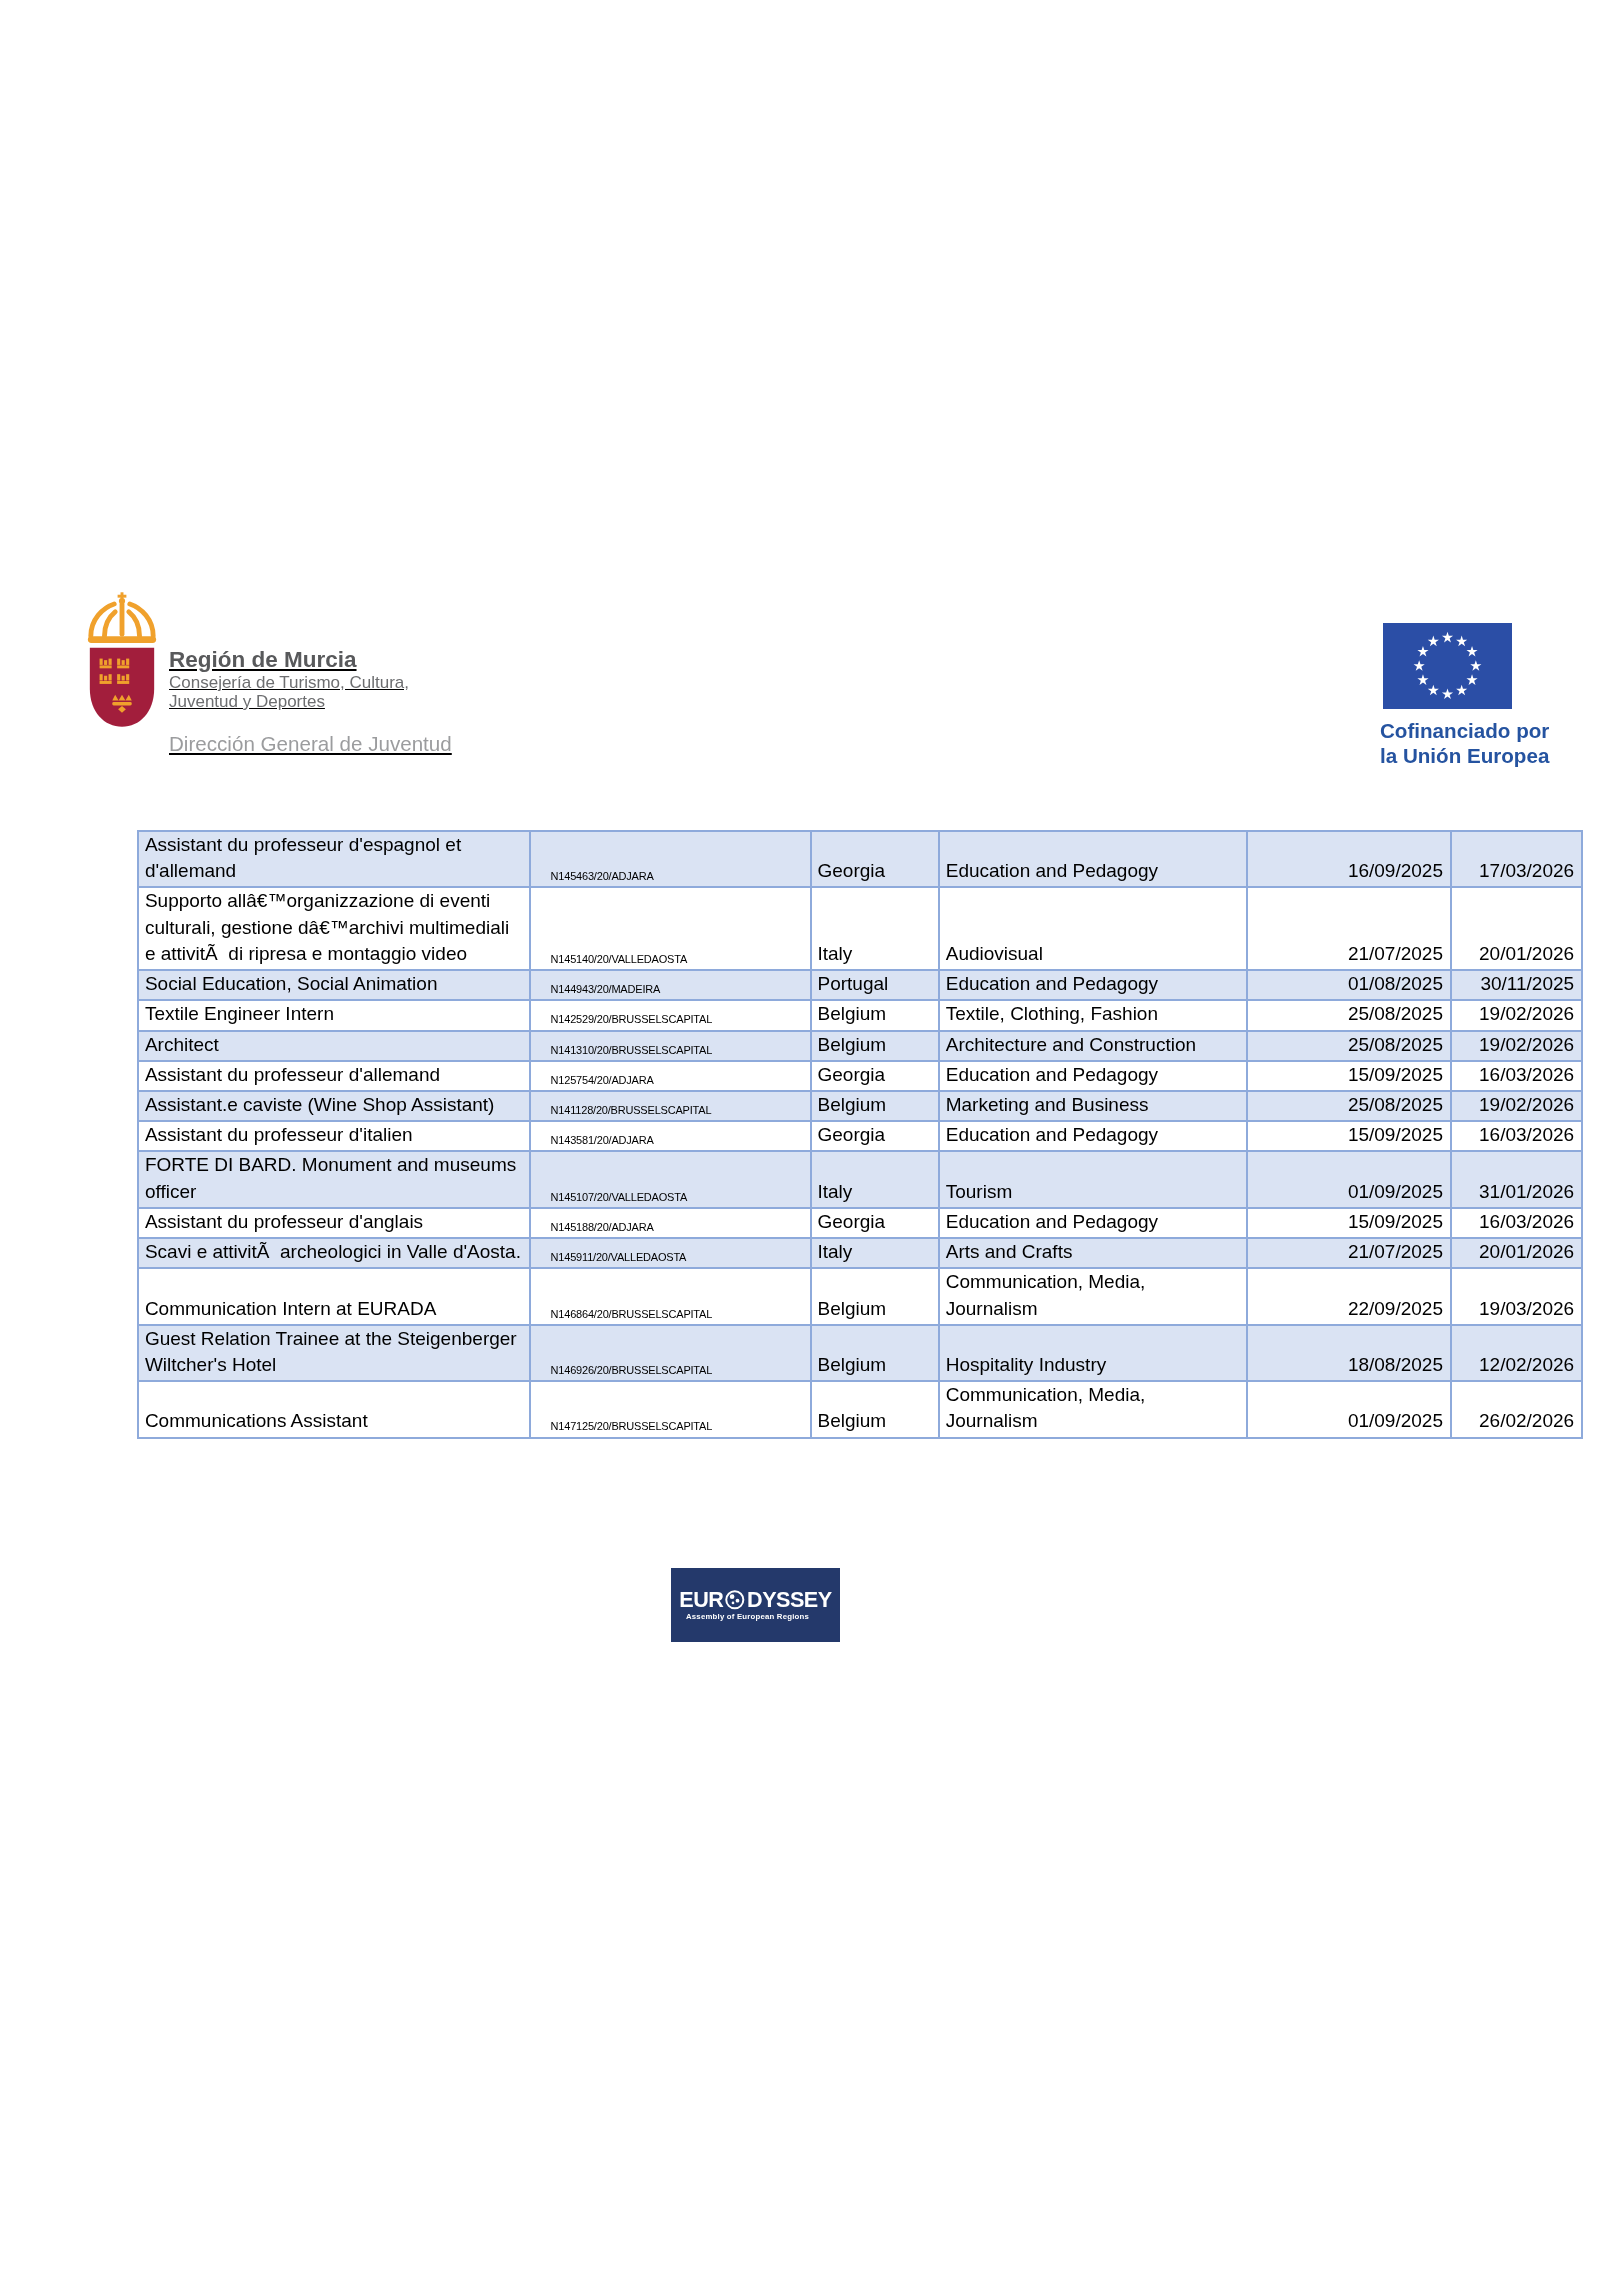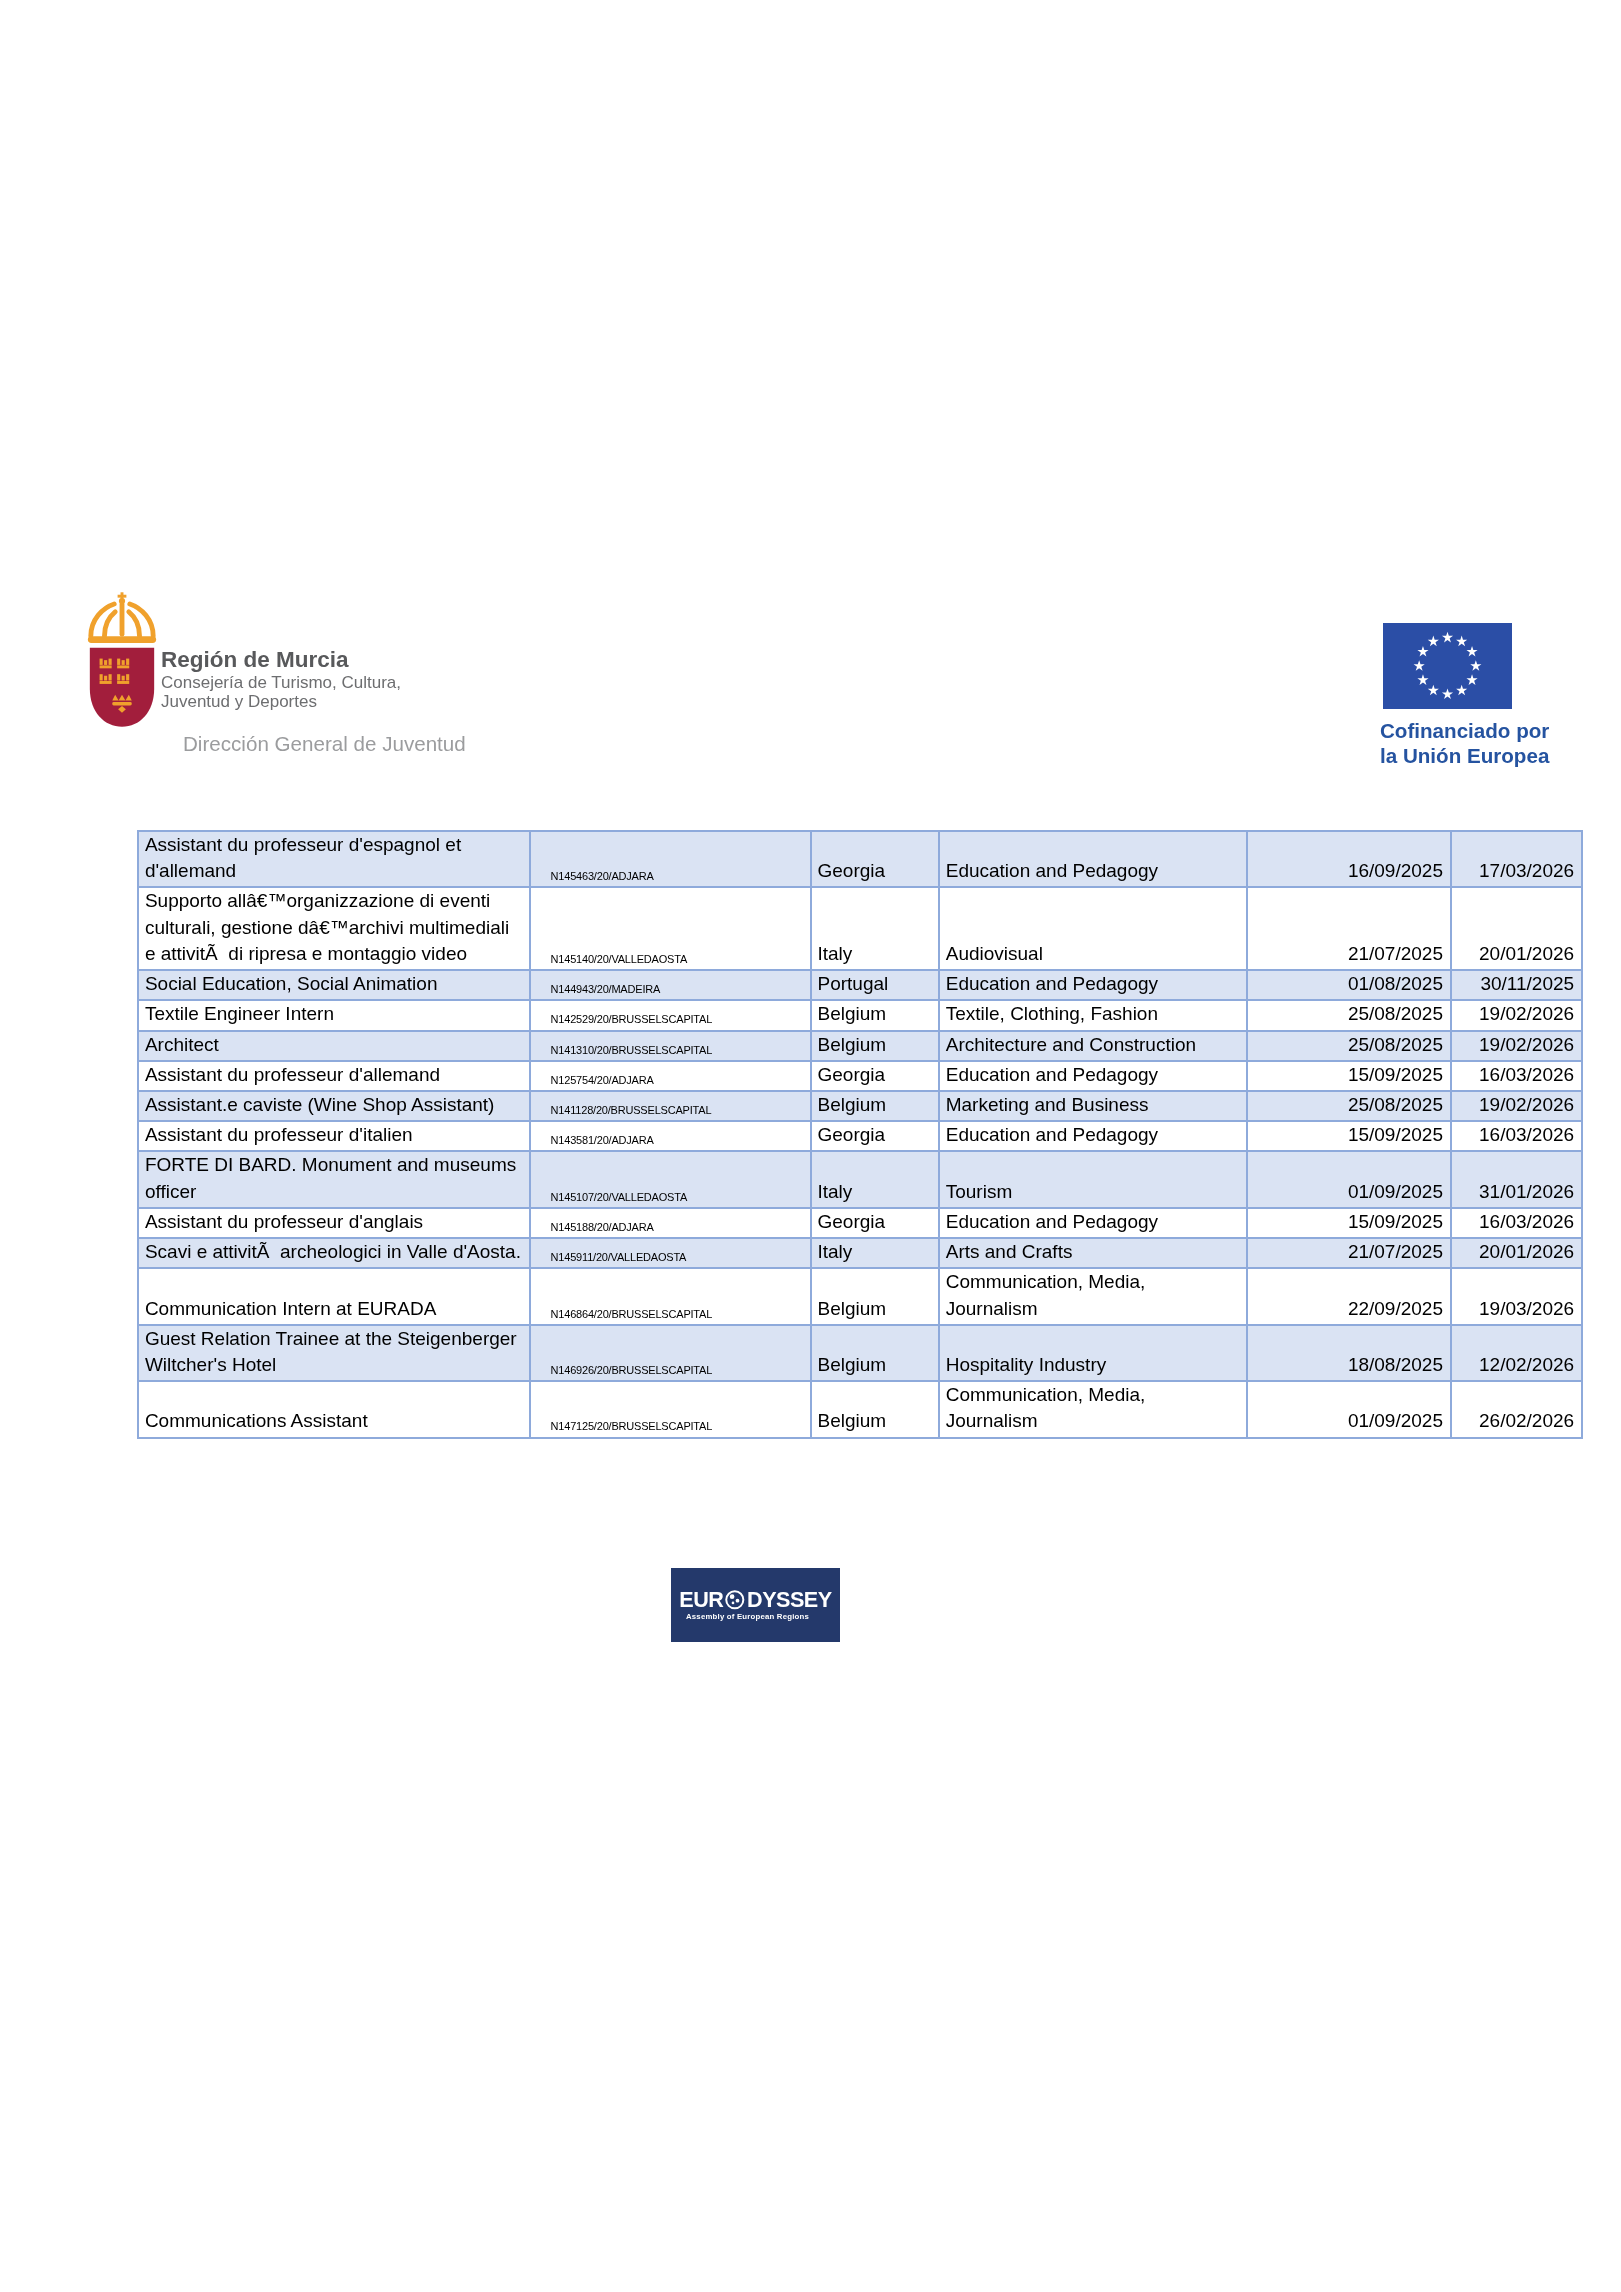--- a/index.html
+++ b/index.html
@@ -9,24 +9,24 @@
     position: relative;
     width: 1621px;
     height: 2293px;
     background: #ffffff;
     overflow: hidden;
   }
 
   
   .murcia-block { position: absolute; left: 83px; top: 591px; }
   .murcia-emblem { position: absolute; left: 0; top: 0; width: 78px; height: 142px; }
-  .murcia-text { position: absolute; left: 78px; top: 57px; width: 412px; }
+  .murcia-text { position: absolute; left: 86px; top: 57px; width: 412px; text-decoration: underline; }
   .m-title { font-size: 22.5px; font-weight: bold; color: #58595b; line-height: 1.1; }
   .m-line  { font-size: 17px; color: #6d6e70; line-height: 1.13; }
-  .m-sub   { font-size: 20.6px; color: #9b9c9e; line-height: 1.1; margin-top: 21.6px; margin-left: 22px; }
+  .m-sub   { font-size: 20.6px; color: #9b9c9e; line-height: 1.1; margin-top: 21.6px; }
 
   
   .eu-block { position: absolute; left: 1380px; top: 623px; width: 196px; }
   .eu-flag { display: block; width: 135px; height: 86px; }
   .eu-text { margin-top: 9.8px; font-size: 20.6px; font-weight: bold; color: #2553a0; line-height: 1.2; }
 
   
   .offers { position: absolute; left: 137px; top: 830px; width: 1446px; border-radius: 32px; }
   .offers table {
     width: 100%;

